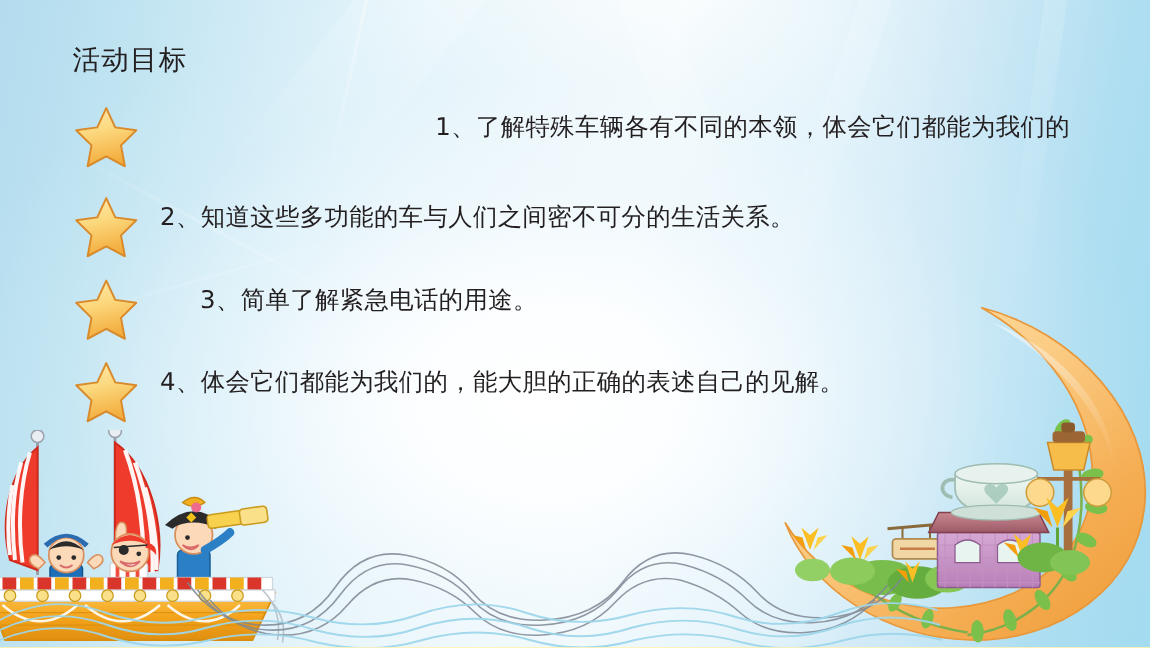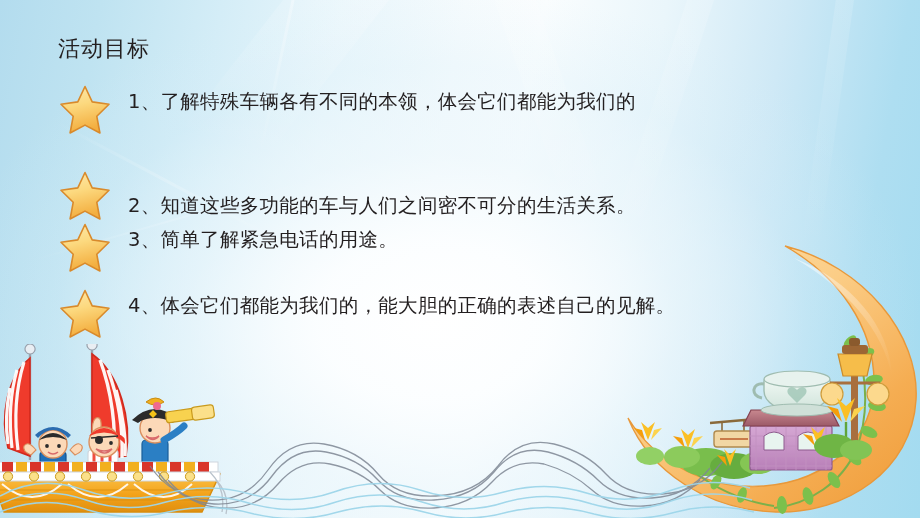--- a/index.html
+++ b/index.html
@@ -78,23 +78,23 @@
     position: absolute;
     left: 56px;
     top: 82px;
     width: 800px;
   }
   .bullet-row {
     position: relative;
     display: flex;
     align-items: flex-start;
   }
-  .bullet-row.r1 { height: 72px; }
-  .bullet-row.r2 { height: 66px; align-items: flex-end; }
-  .bullet-row.r3 { height: 66px; }
+  .bullet-row.r1 { height: 72px; text-align: right; }
+  .bullet-row.r2 { height: 66px; }
+  .bullet-row.r3 { height: 66px; gap: 32px; }
   .bullet-row.r4 { height: 60px; }
 
   .star-wrap {
     position: relative;
     flex: 0 0 60px;
     height: 52px;
   }
   .star-wrap svg { position: absolute; left: 3px; top: 2px; }
 
   .bullet-text {

